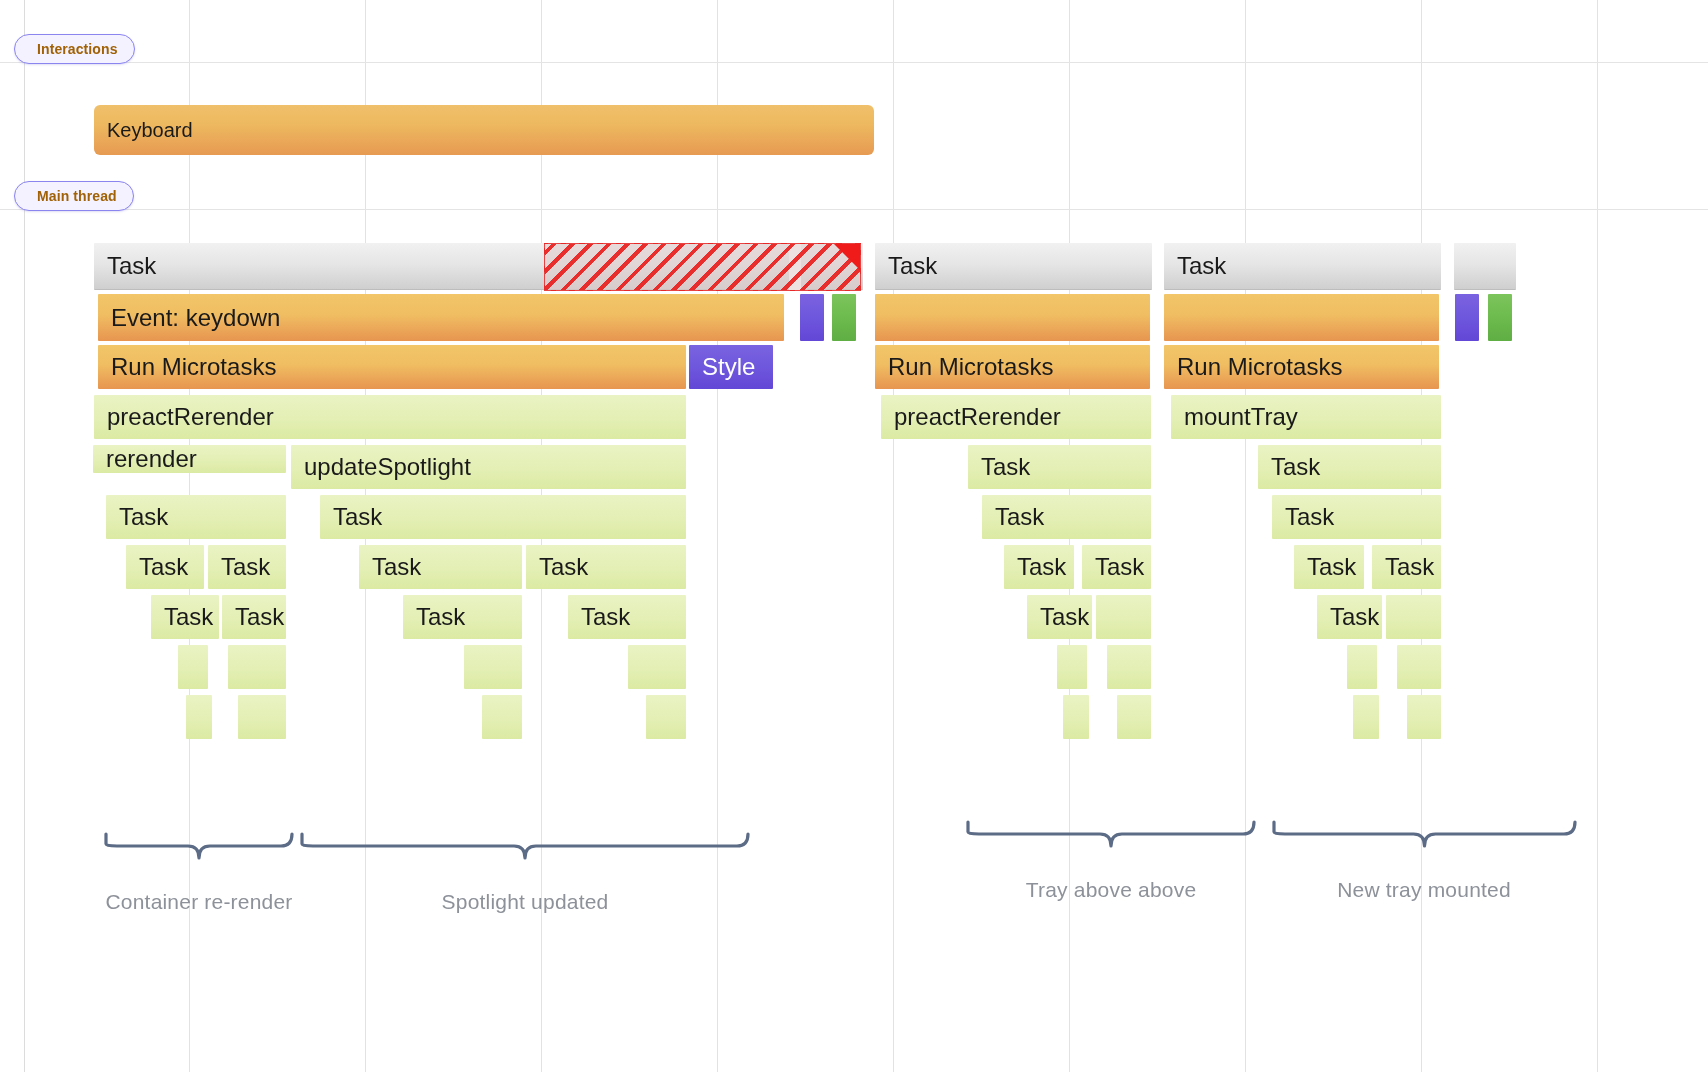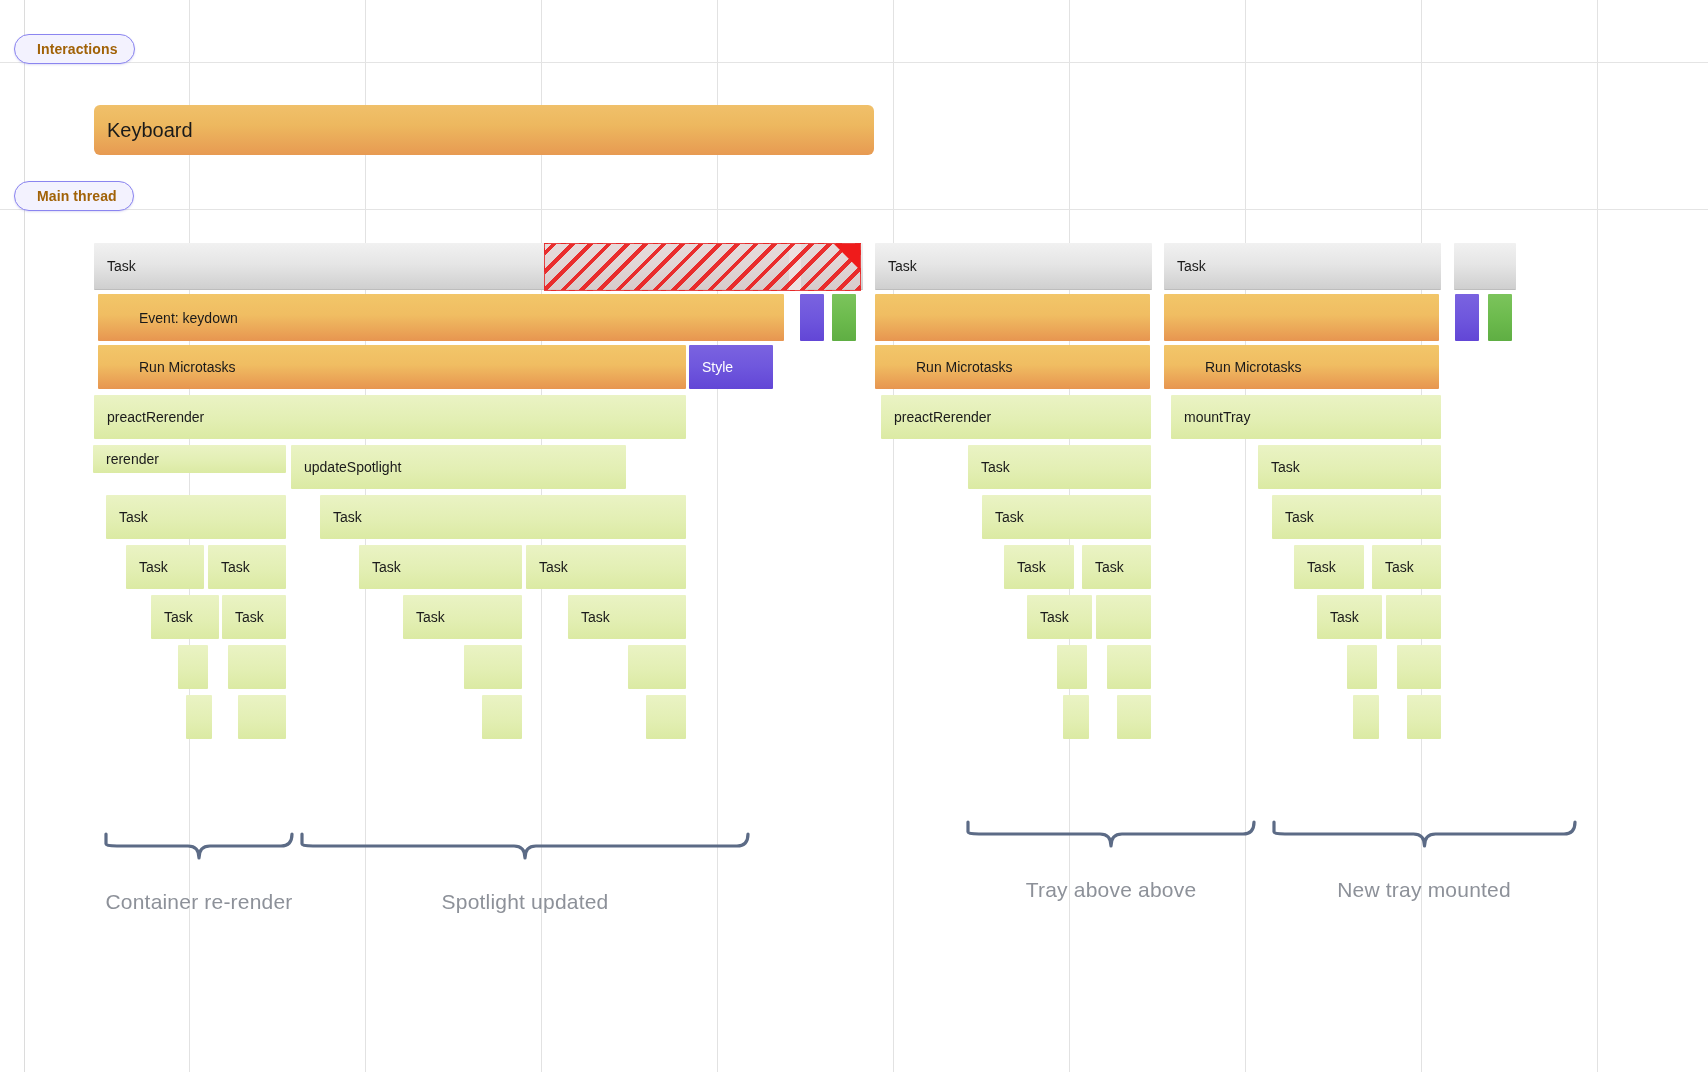--- a/index.html
+++ b/index.html
@@ -57,38 +57,37 @@
   }
 
   
   .ev {
     position: absolute;
     display: flex;
     align-items: center;
     border-radius: 1px;
     overflow: hidden;
     white-space: nowrap;
-    font-size: 14px;
+    font-size: 24px;
     color: #1a1a1a;
     z-index: 3;
   }
   .ev > span.lbl {
     padding-left: 13px;
     pointer-events: none;
   }
 
   
   .ev.task {
     background: linear-gradient(to bottom, #f1f1f1 0%, #e6e6e6 45%, #cfcfcf 100%);
     border-bottom: 1px solid #bdbdbd;
   }
   
   .ev.orange {
     background: linear-gradient(to bottom, #f2c669 0%, #f0bd62 45%, #e79550 100%);
-    padding-left: 28px;
   }
   
   .ev.green {
     background: linear-gradient(to bottom, #eaf3c4 0%, #e3efb4 55%, #dbeaa3 100%);
   }
   
   .ev.purple {
     background: linear-gradient(to bottom, #7a63e0 0%, #6f57dd 50%, #6246d6 100%);
     color: #ffffff;
     font-weight: 400;
@@ -207,21 +206,21 @@
       </div>
       <div class="ev green" style="left: 881px; top: 395px; width: 270px; height: 44px;">
         <span class="lbl">preactRerender</span>
       </div>
       <div class="ev green" style="left: 1171px; top: 395px; width: 270px; height: 44px;">
         <span class="lbl">mountTray</span>
       </div>
       <div class="ev green" style="left: 93px; top: 445px; width: 193px; height: 28px;">
         <span class="lbl">rerender</span>
       </div>
-      <div class="ev green" style="left: 291px; top: 445px; width: 335px; height: 44px;">
+      <div class="ev green" style="left: 291px; top: 445px; width: 395px; height: 44px;">
         <span class="lbl">updateSpotlight</span>
       </div>
       <div class="ev green" style="left: 968px; top: 445px; width: 183px; height: 44px;">
         <span class="lbl">Task</span>
       </div>
       <div class="ev green" style="left: 1258px; top: 445px; width: 183px; height: 44px;">
         <span class="lbl">Task</span>
       </div>
       <div class="ev green" style="left: 106px; top: 495px; width: 180px; height: 44px;">
         <span class="lbl">Task</span>

